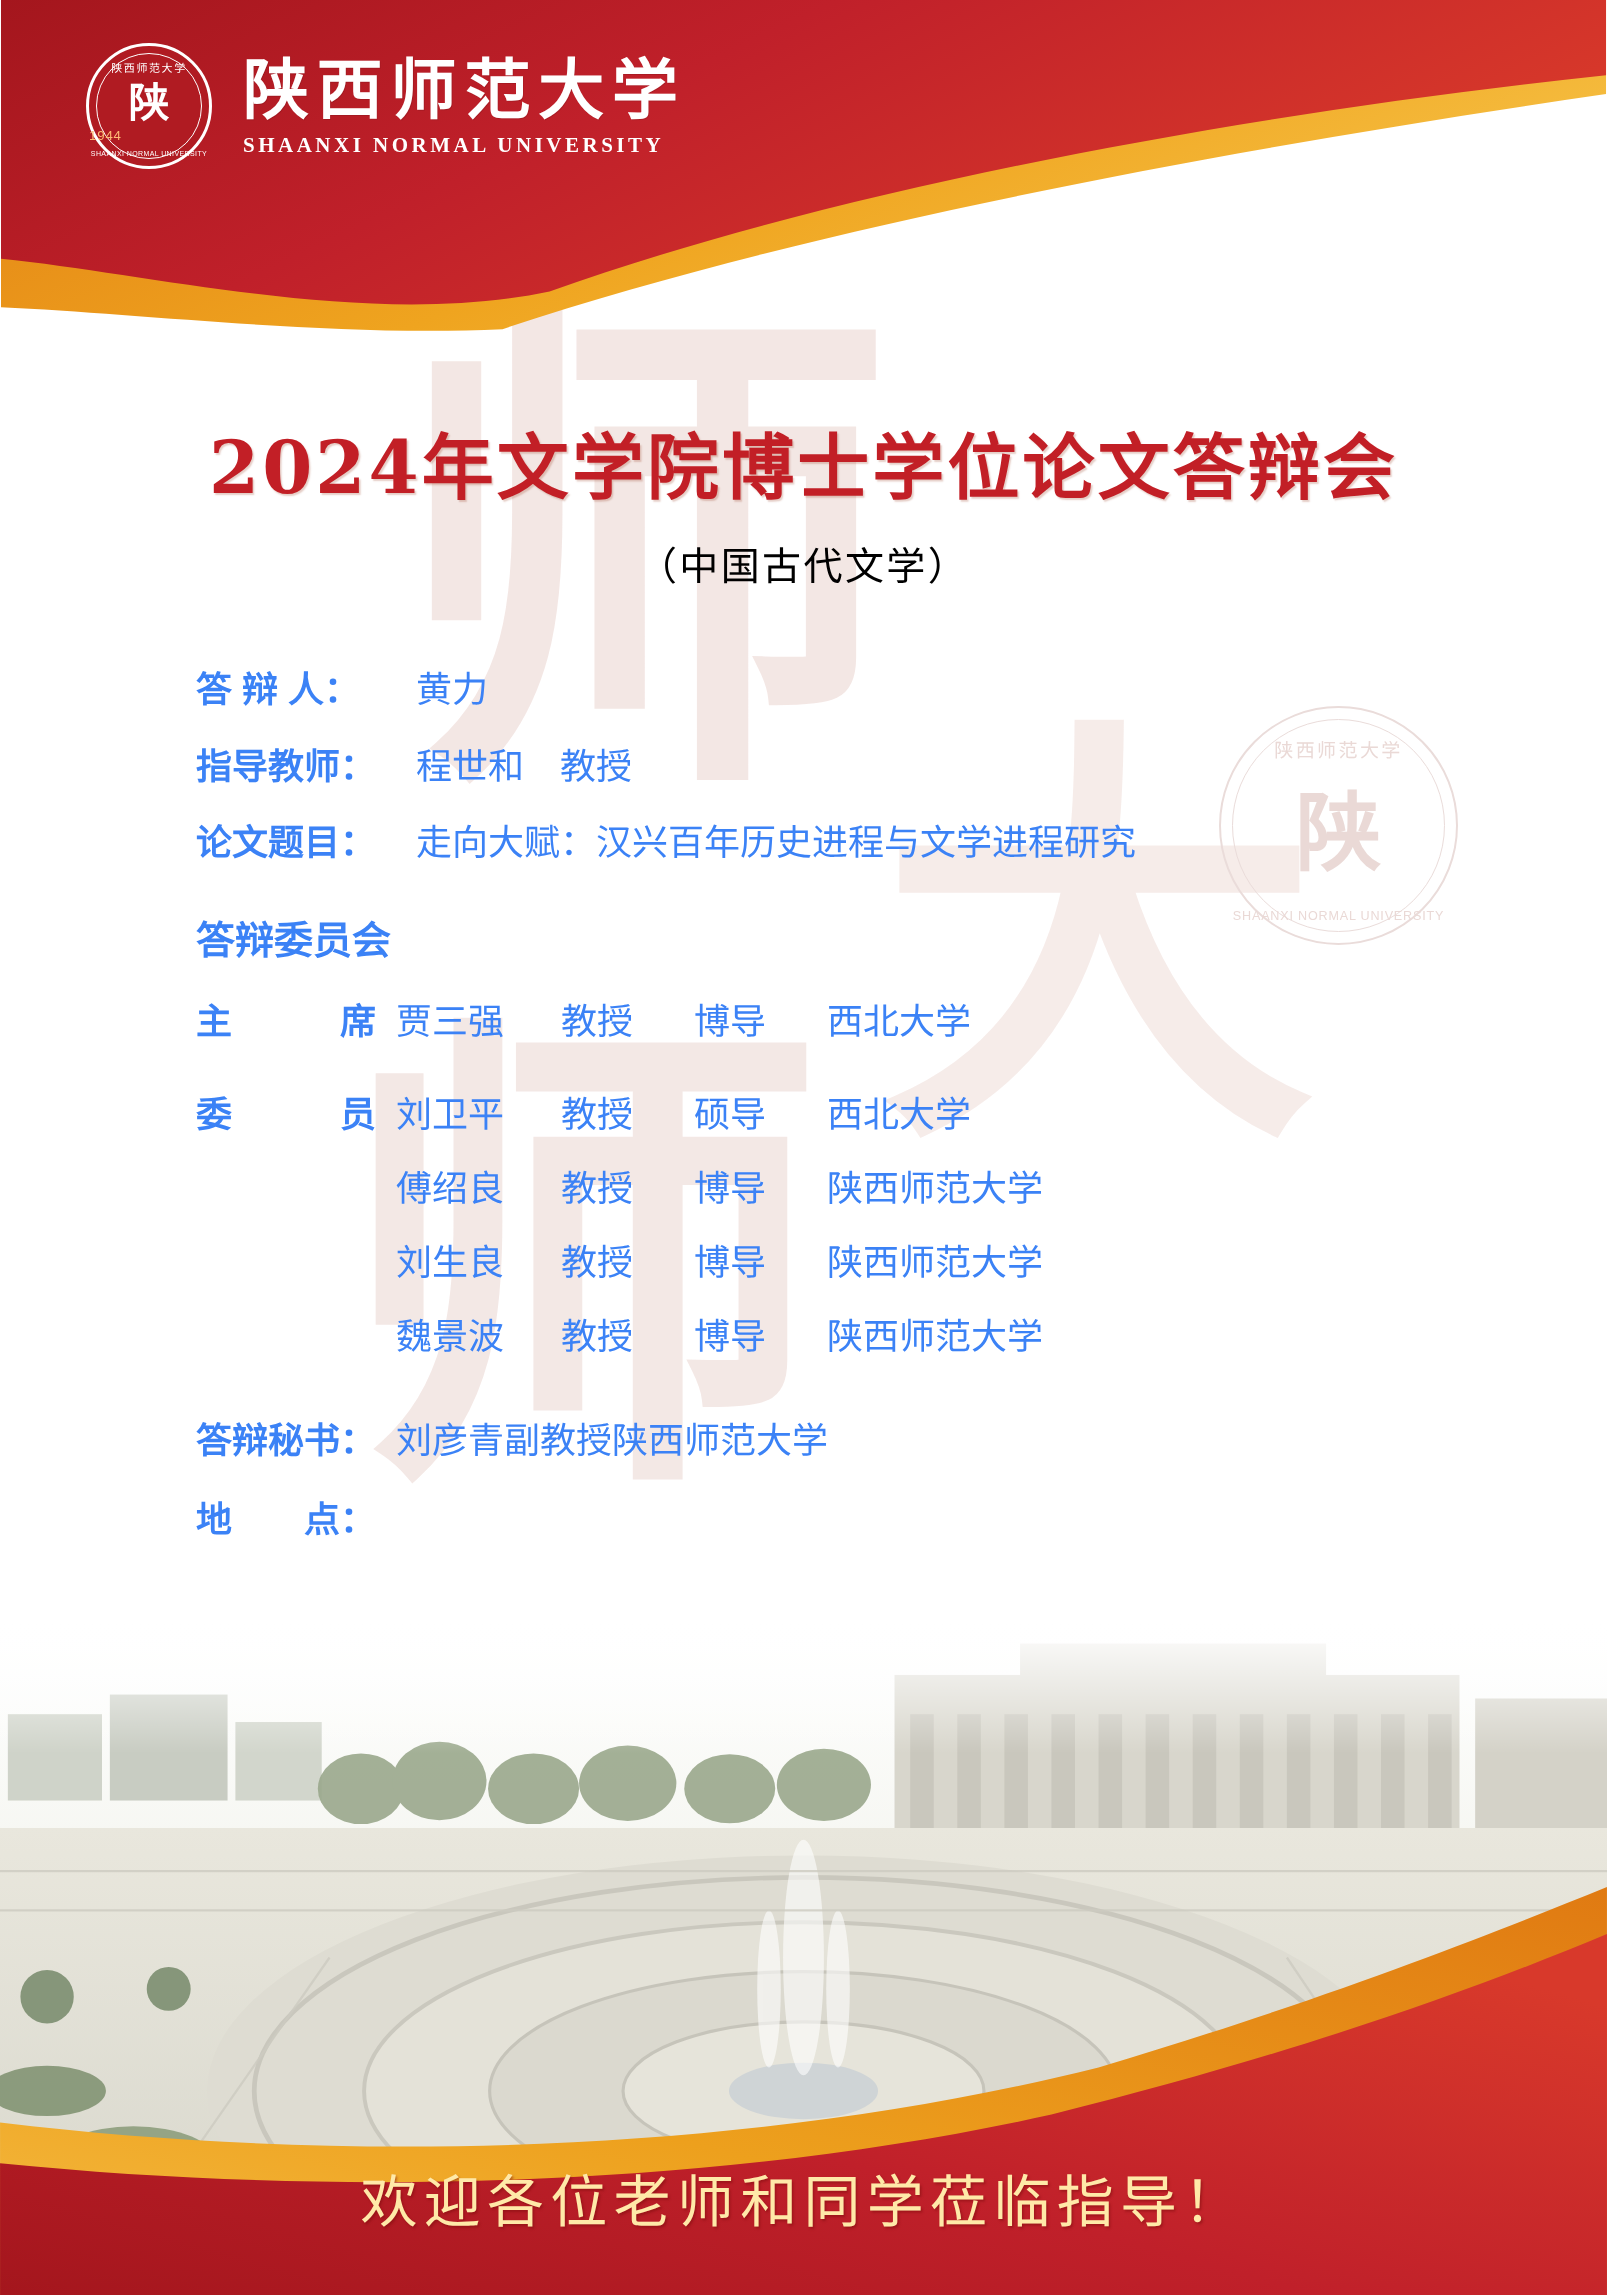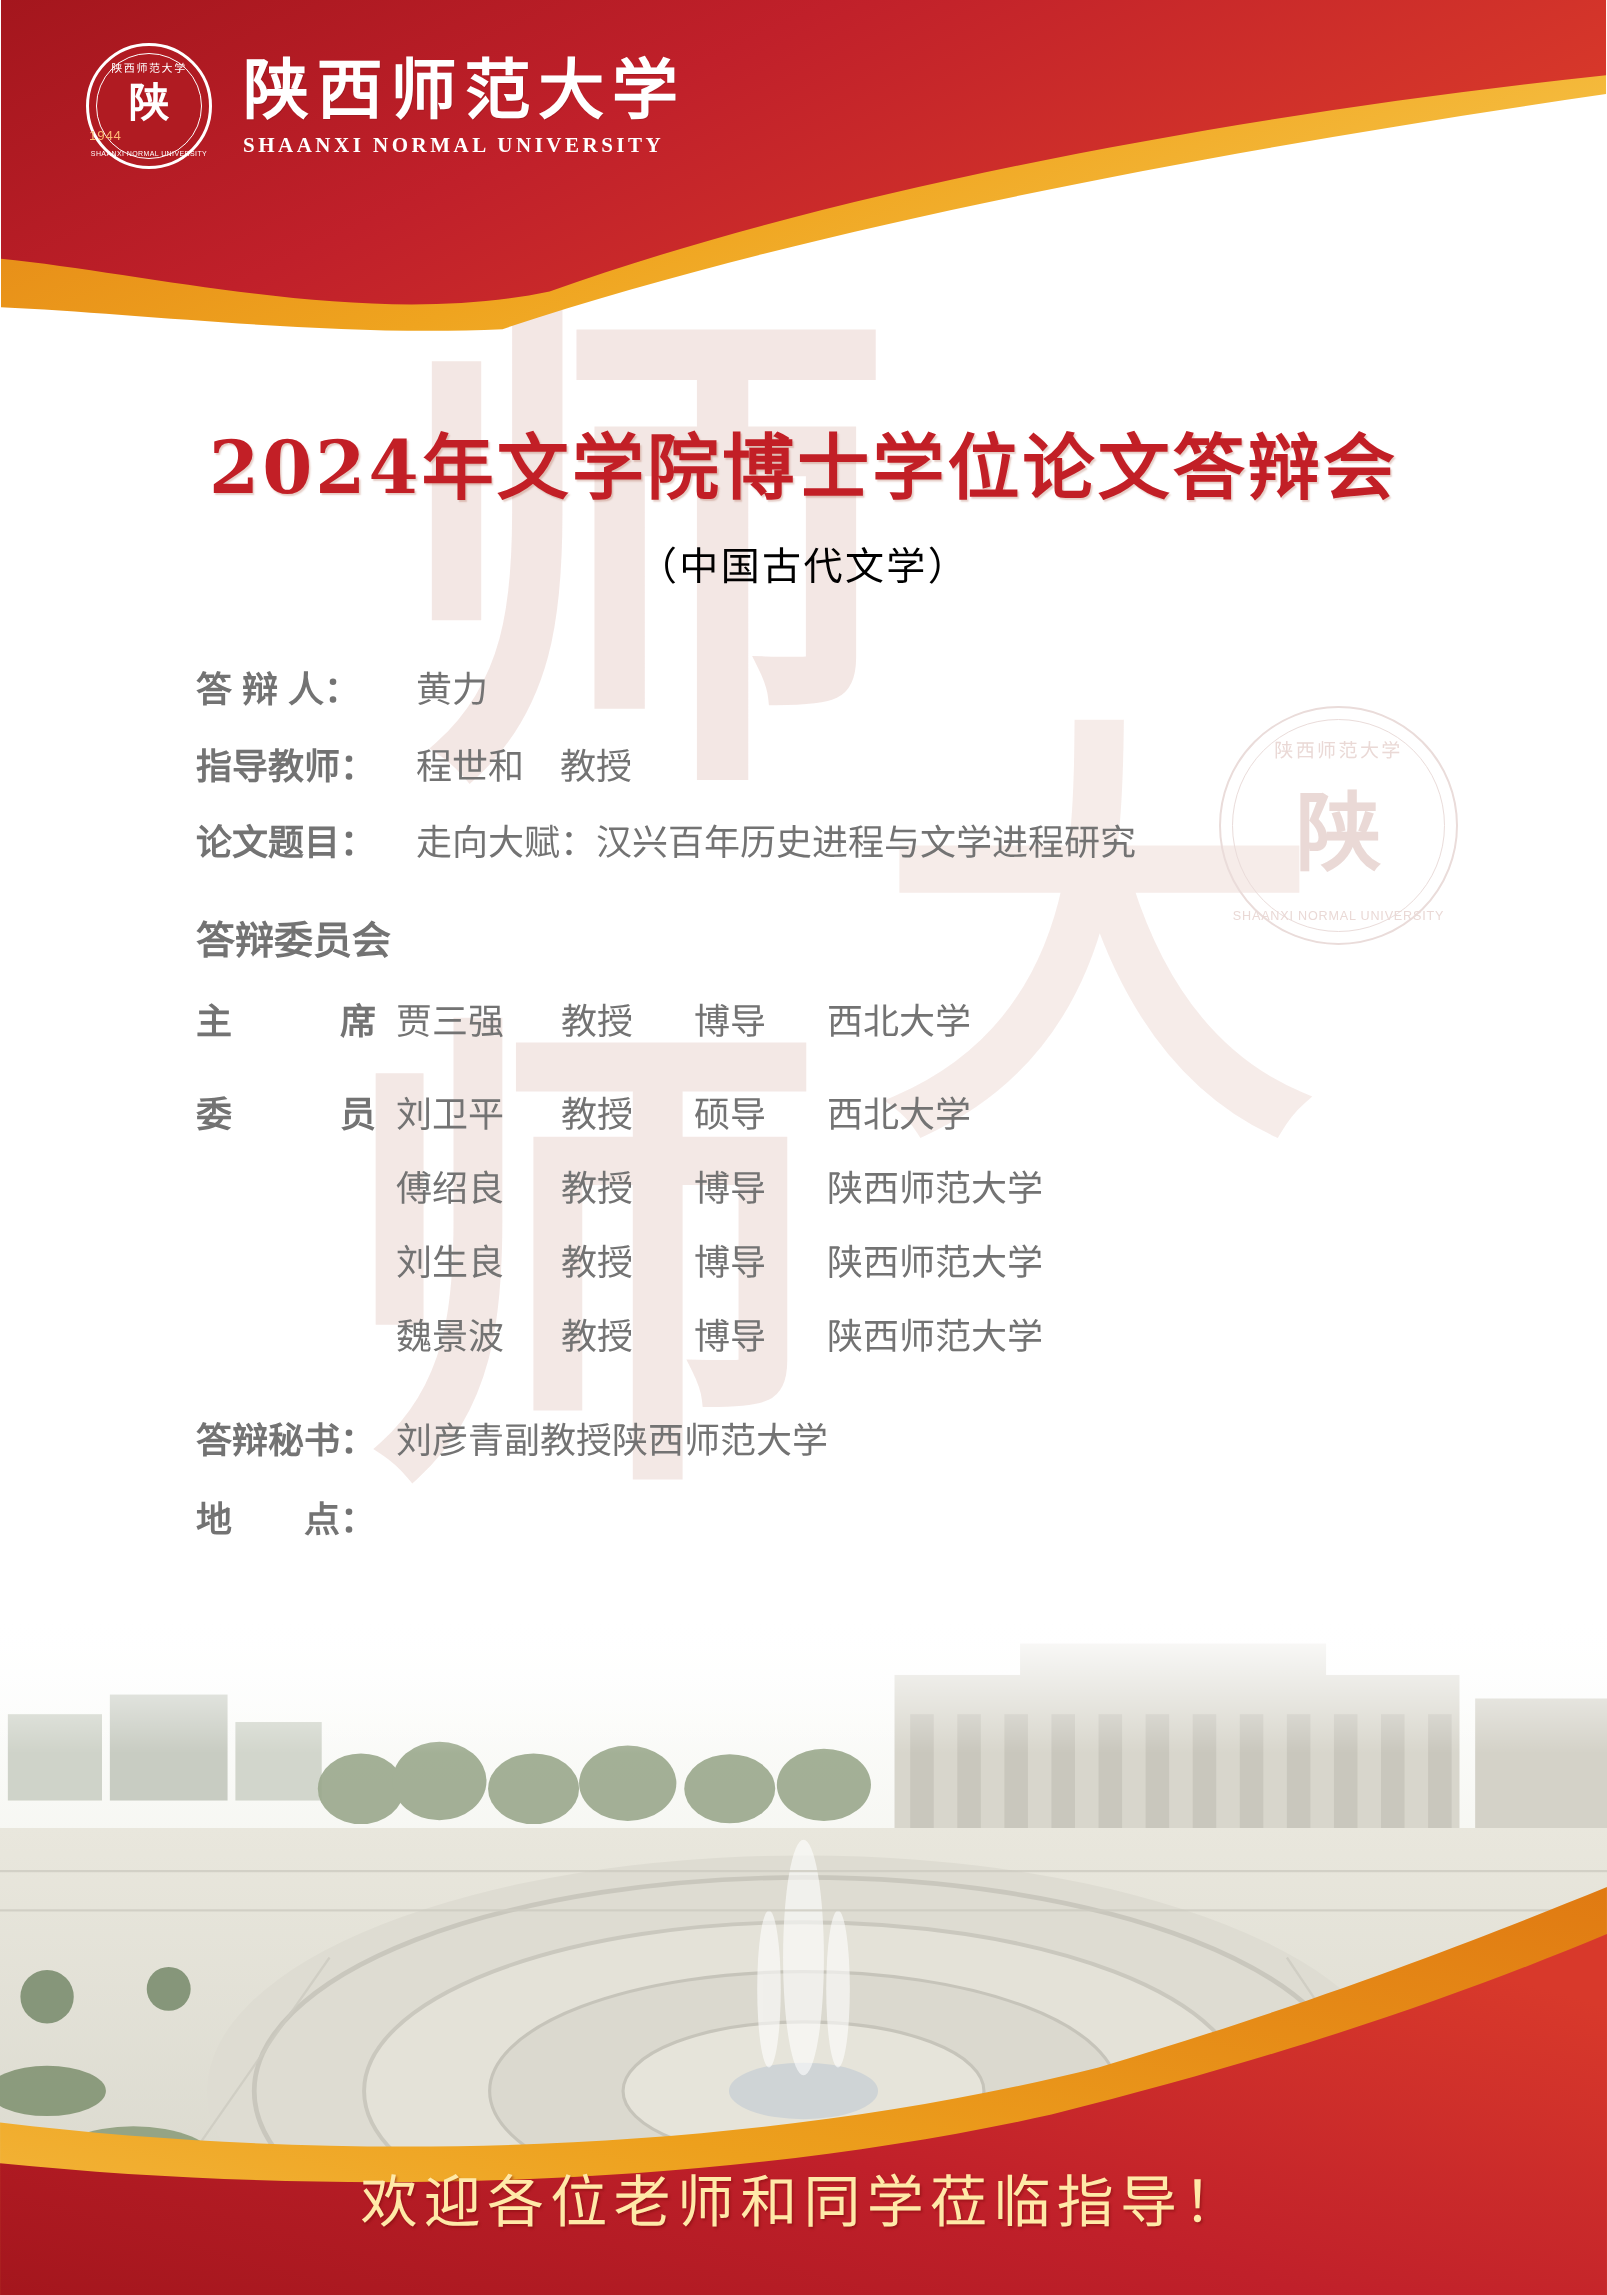--- a/index.html
+++ b/index.html
@@ -231,21 +231,21 @@
     text-align: center;
     font-family: "DejaVu Serif", "Liberation Serif", serif;
     font-size: 39px;
     color: #000000;
     letter-spacing: 2.4px;
   }
 
   .body-block {
     margin: 75px 0 0 196px;
     width: 1256px;
-    color: #737373;
+    color: #3b82f6;
   }
   .row {
     display: flex;
     align-items: baseline;
     margin-bottom: 28px;
     font-size: 36px;
     line-height: 1.35;
   }
   .lbl-wide {
     display: inline-block;

